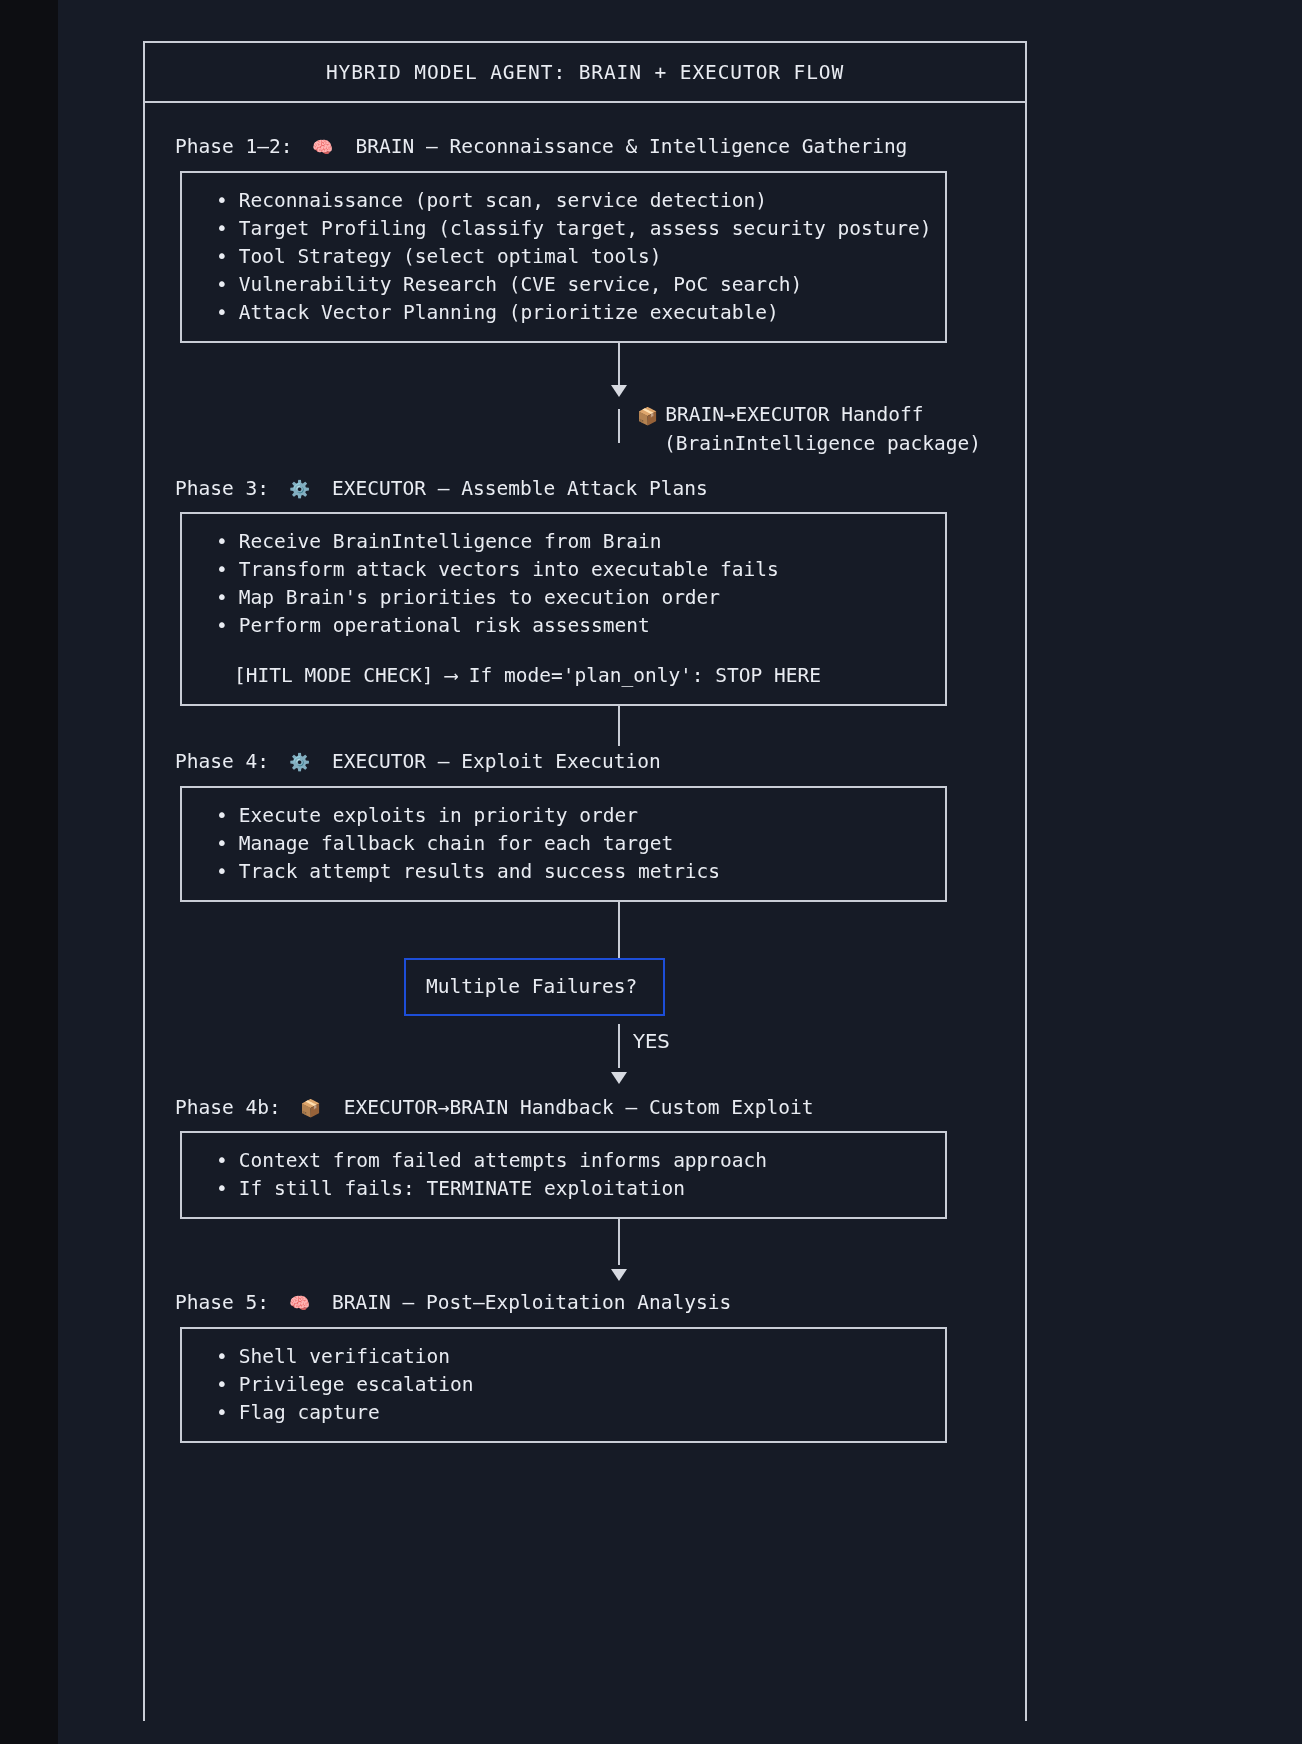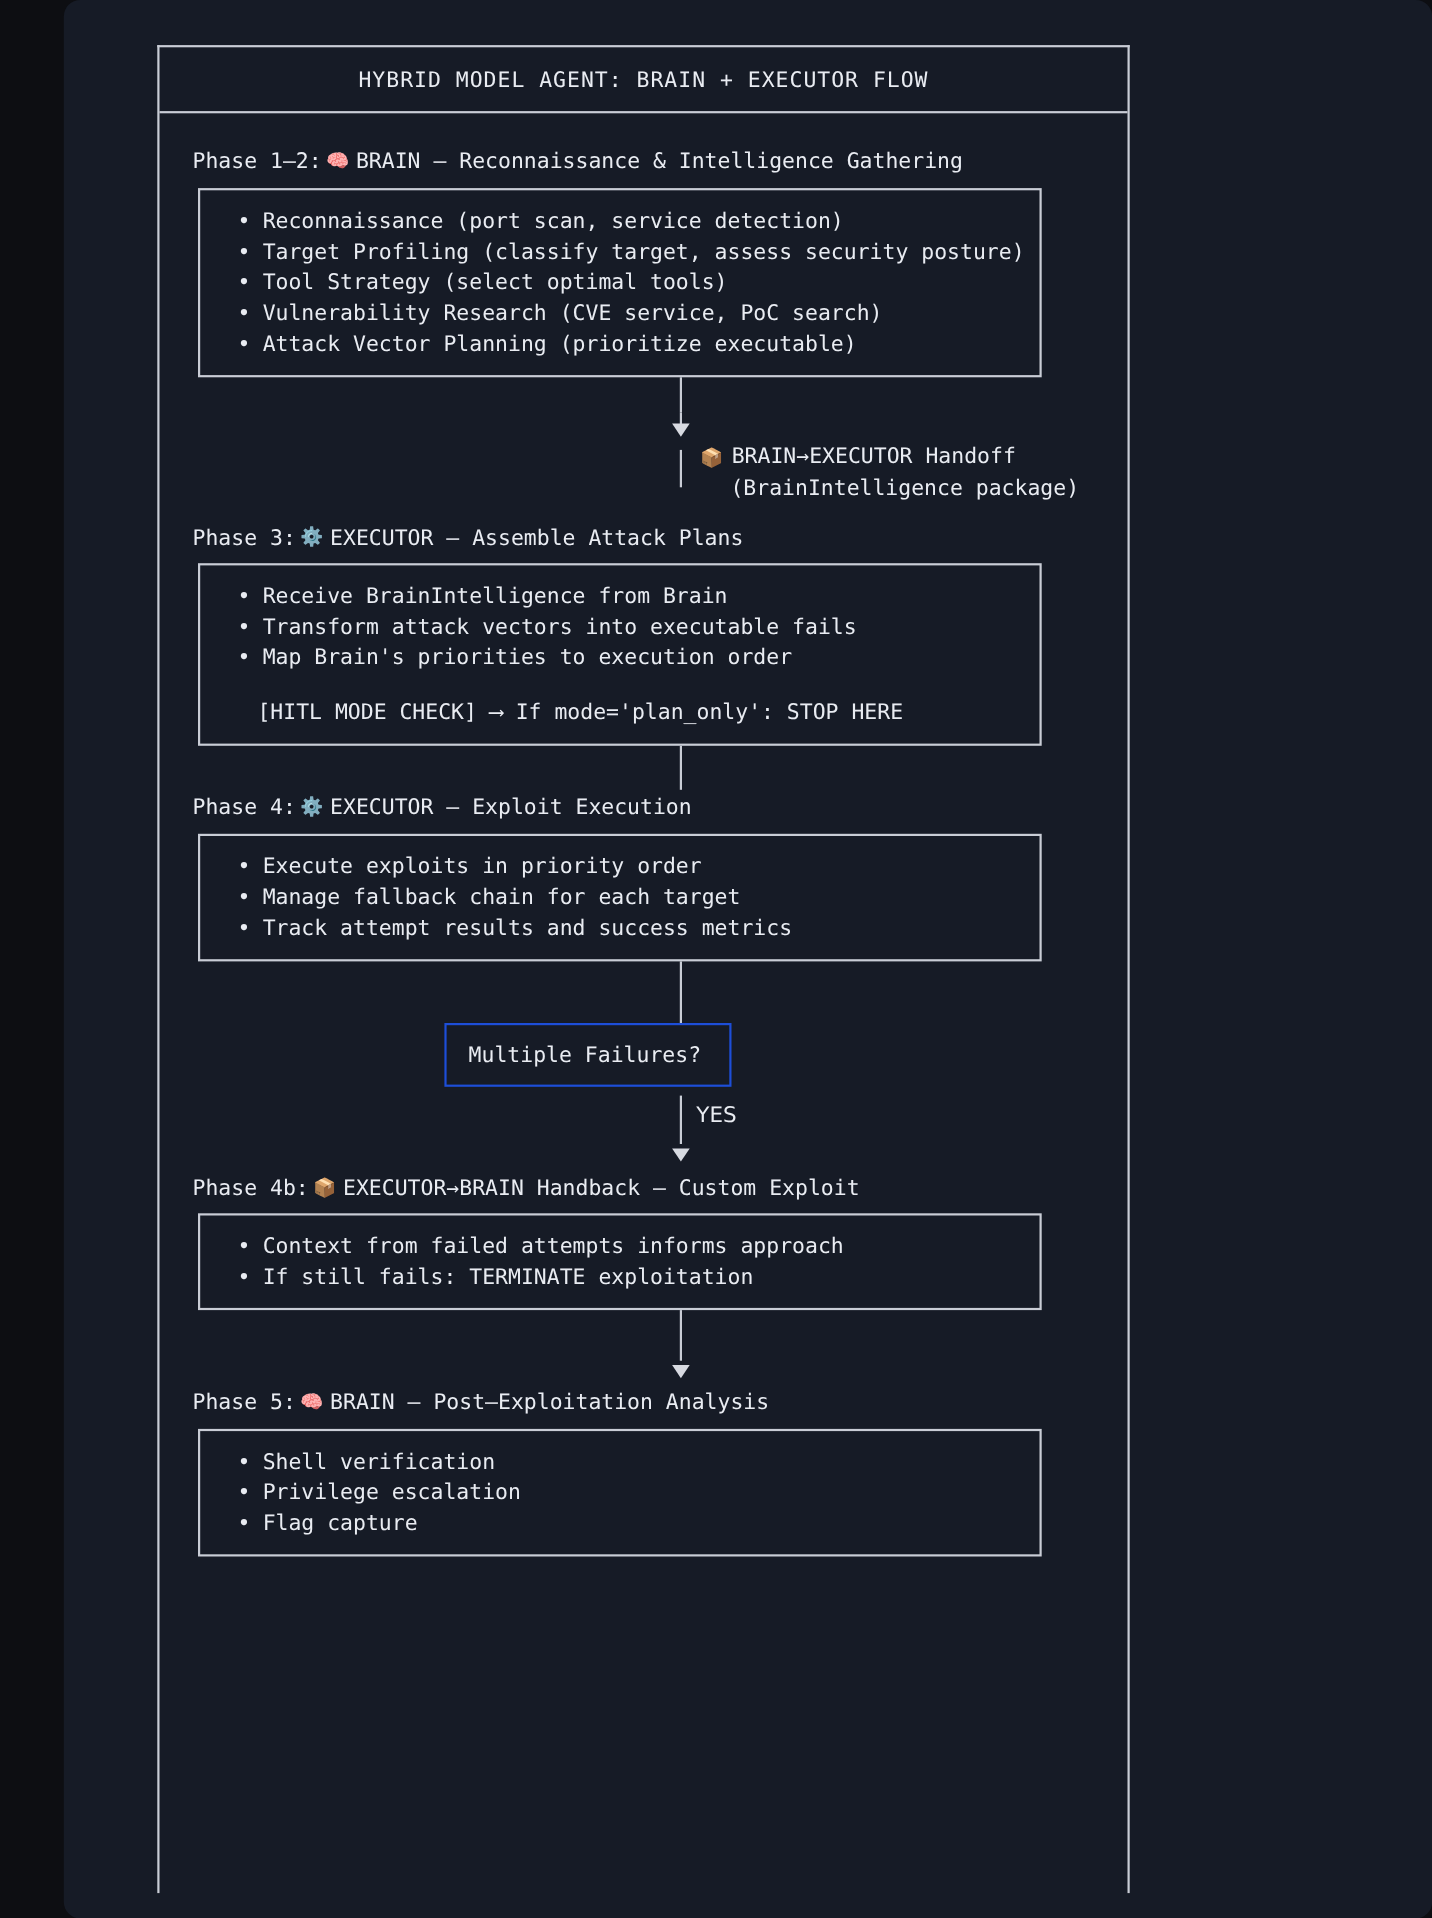--- a/index.html
+++ b/index.html
@@ -20,21 +20,20 @@
     height: 1744px;
     background: #0d0e12;
   }
   
   #surface {
     position: absolute;
     left: 58px; top: 0;
     width: 1244px;
     height: 1744px;
     background: #161b26;
-    border-radius: 15px;
   }
 
   
   #frame {
     position: absolute;
     left: 85px; top: 41px;
     width: 884px;
     height: 1680px;
     border: 2px solid #c9cdd6;
     border-bottom: none;
@@ -61,21 +60,21 @@
 
   
   .phase-head {
     color: #e9ecf2;
     font-size: 19.5px;
     white-space: nowrap;
     padding-left: 30px;
     line-height: 1;
     display: flex;
     align-items: center;
-    gap: 0;
+    gap: 16px;
   }
   .phase-head .emoji {
     font-family: "DejaVu Sans", sans-serif;
     font-size: 17px;
     line-height: 1;
     display: inline-block;
     margin: 0 6px 0 4px;
     position: relative;
     top: 1px;
   }
@@ -225,20 +224,21 @@
 
         <div class="phase-head">
           <span>Phase 3: </span>
           <span class="emoji">⚙️</span>
           <span>EXECUTOR — Assemble Attack Plans</span>
         </div>
         <div class="content-box">
           <div class="bullet"><span class="dot">•</span><span>Receive BrainIntelligence from Brain</span></div>
           <div class="bullet"><span class="dot">•</span><span>Transform attack vectors into executable fails</span></div>
           <div class="bullet"><span class="dot">•</span><span>Map Brain's priorities to execution order</span></div>
+          <div class="bullet"><span class="dot">•</span><span>Perform operational risk assessment</span></div>
           <div class="note-line">[HITL MODE CHECK] ⟶ If mode='plan_only': STOP HERE</div>
         </div>
 
         <div class="connector" style="height:46px">
           <div class="vline" style="height:40px"></div>
         </div>
 
         <div class="phase-head">
           <span>Phase 4: </span>
           <span class="emoji">⚙️</span>

